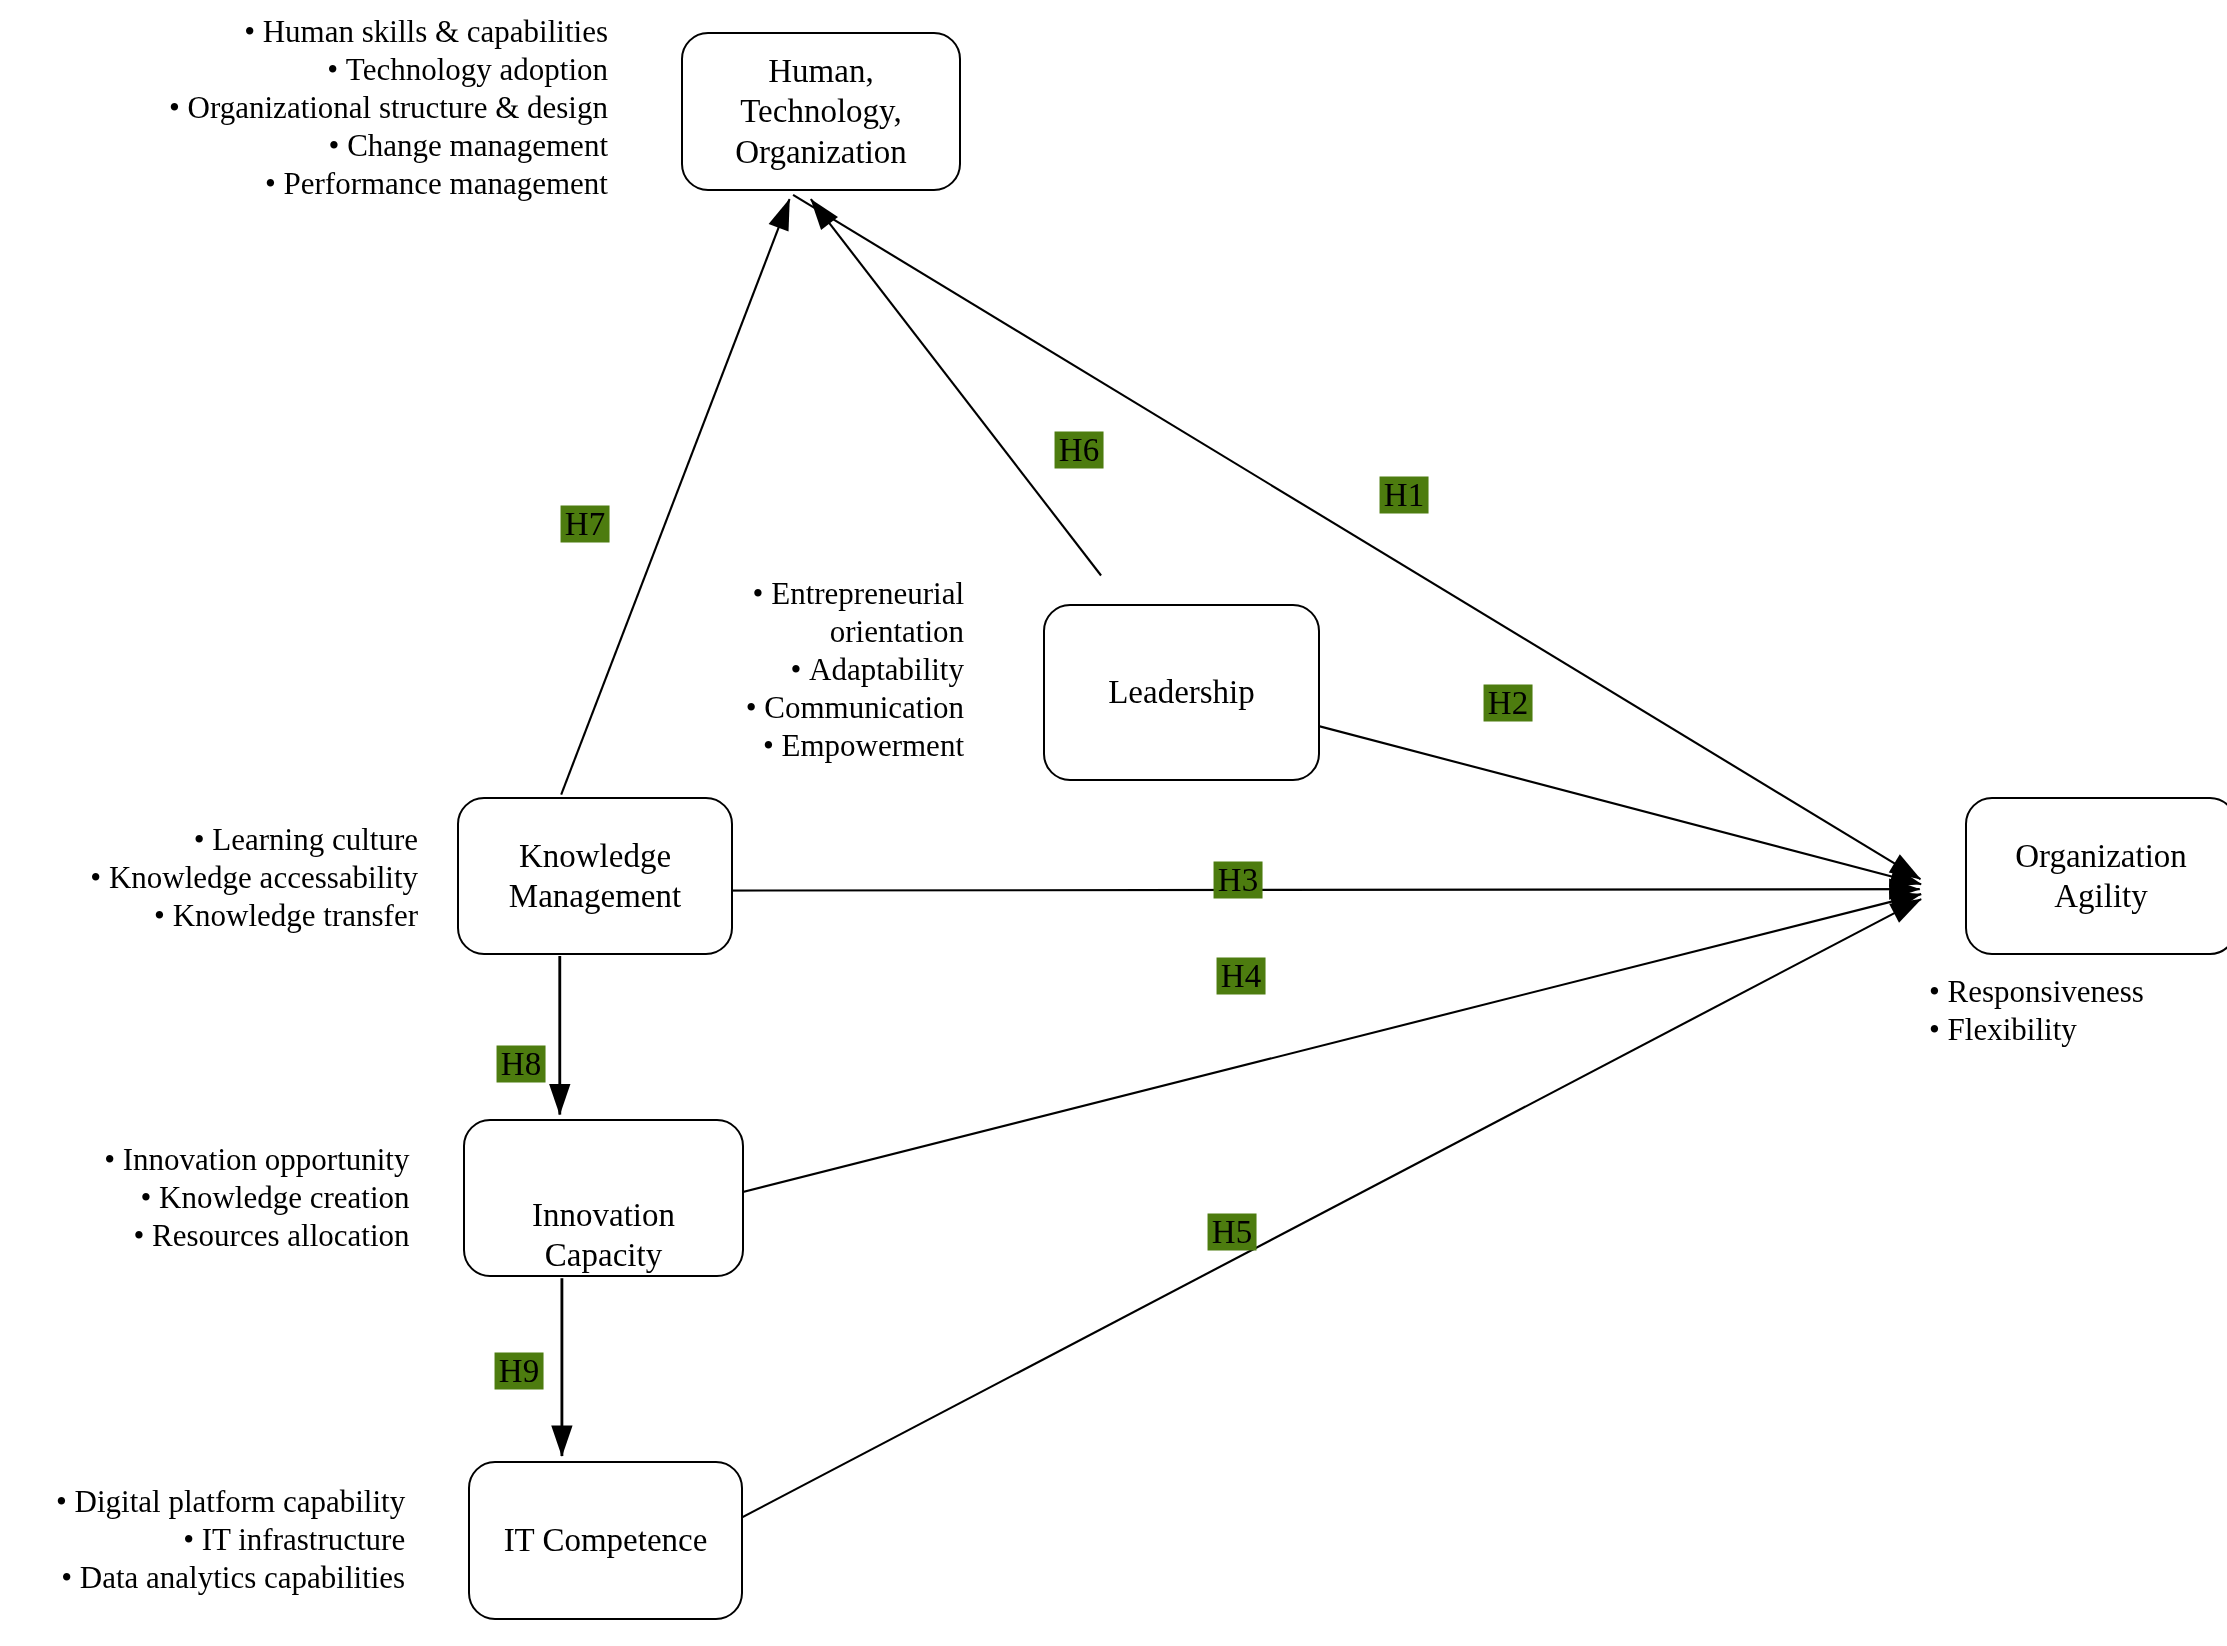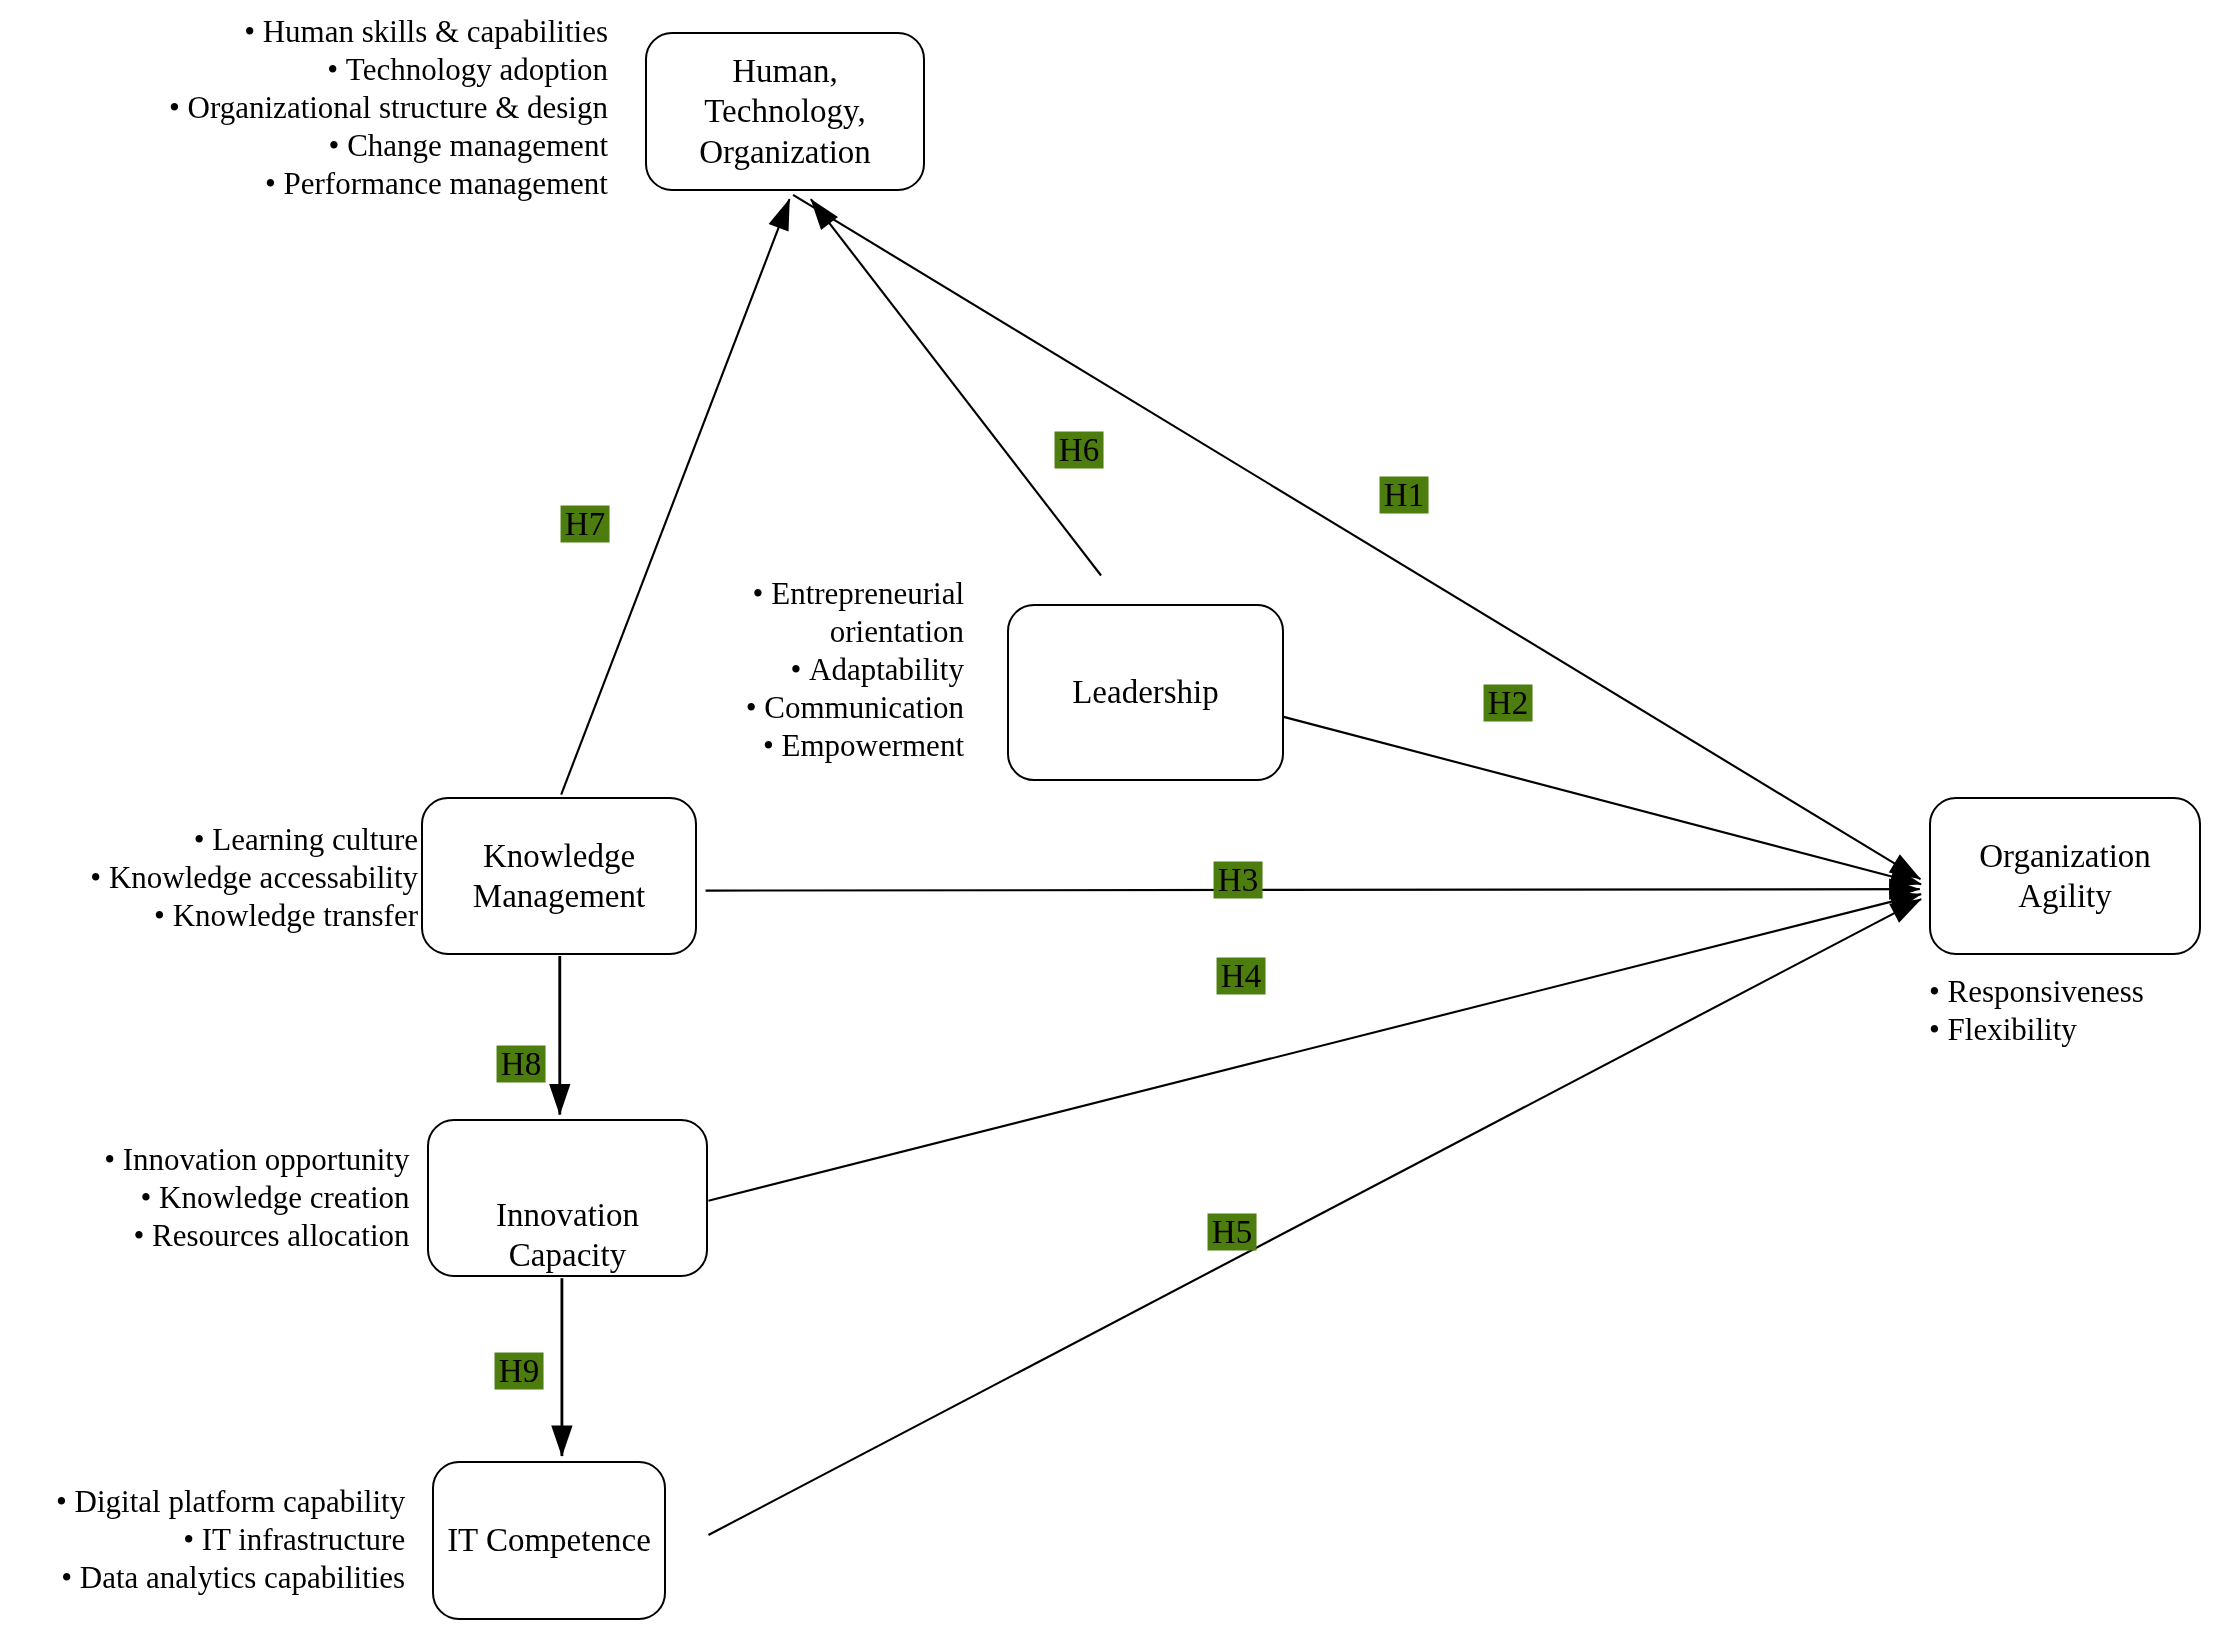--- a/index.html
+++ b/index.html
@@ -19,32 +19,33 @@
   }
   .node {
     position: absolute;
     border: 2.8px solid #000000;
     border-radius: 27px;
     background: #ffffff;
     display: flex;
     align-items: center;
     justify-content: center;
     box-sizing: border-box;
+    margin-left: 36px;
   }
   .node-label {
     font-size: 33px;
     line-height: 1.22;
     text-align: center;
     white-space: pre-line;
   }
   #node-hto        { left: 645px;  top: 32px;   width: 280px; height: 159px; }
   #node-leadership { left: 1007px; top: 604px;  width: 277px; height: 177px; }
   #node-km         { left: 421px;  top: 797px; width: 276px; height: 158px; }
   #node-ic         { left: 427px;  top: 1119px; width: 281px; height: 158px; align-items: flex-end; }
-  #node-it         { left: 432px;  top: 1461px; width: 234px; height: 159px; justify-content: center; }
+  #node-it         { left: 432px;  top: 1461px; width: 275px; height: 159px; justify-content: center; }
   #node-oa         { left: 1929px; top: 797px; width: 272px; height: 158px; }
 
   ul.factor-list {
     position: absolute;
     margin: 0; padding: 0;
     list-style: none;
     font-size: 31px;
     line-height: 38px;
   }
   ul.factor-list li::before { content: "\2022\00A0"; }

